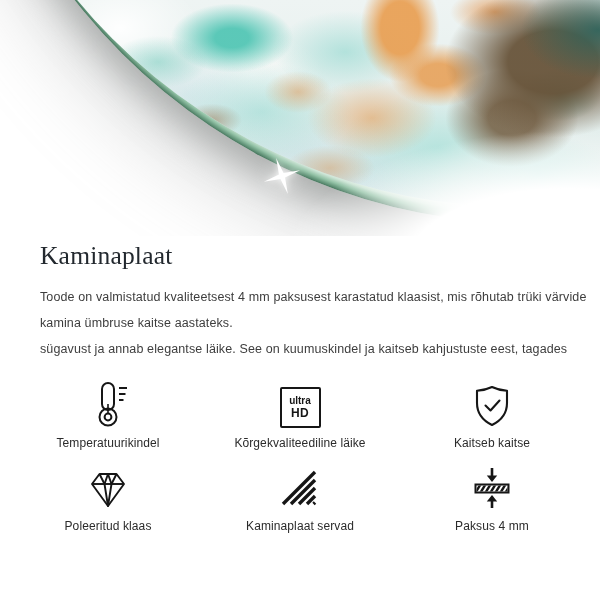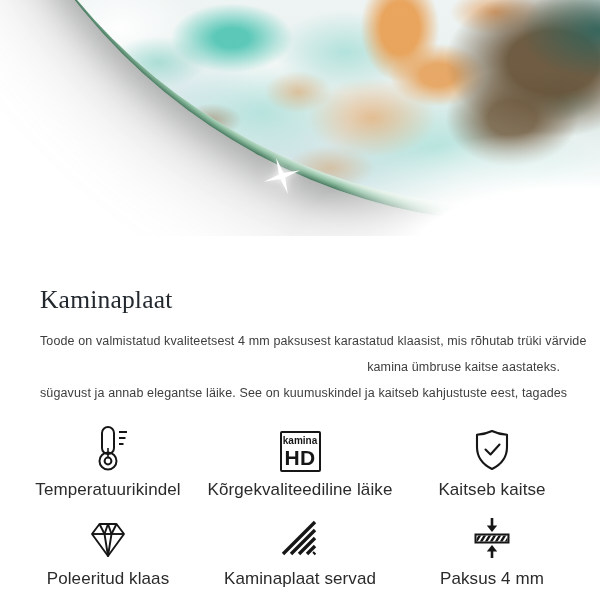--- a/index.html
+++ b/index.html
@@ -43,37 +43,37 @@
          radial-gradient(130px 75px at 185px 95px, rgba(205,228,233,.55) 0%, rgba(205,228,233,0) 78%),
          radial-gradient(100px 65px at 120px 28px, rgba(255,255,255,.95) 0%, rgba(255,255,255,0) 80%),
          radial-gradient(90px 55px at 252px 75px, rgba(252,252,250,.8) 0%, rgba(252,252,250,0) 80%),
          linear-gradient(180deg,#eef4f3 0%,#e3eeec 60%,#d8e9e5 100%);}
   .hero-fade{position:absolute;inset:0;
        background:radial-gradient(ellipse 380px 175px at 568px 262px,#fff 42%,rgba(255,255,255,0) 75%);}
   .sparkle{position:absolute;left:259px;top:153px;width:46px;height:46px;
        filter:drop-shadow(0 0 3px rgba(255,255,255,.95)) drop-shadow(0 0 9px rgba(255,255,255,.75));}
 
   
-  .content{position:absolute;left:0;top:236px;width:600px;margin-top:44px;}
+  .content{position:absolute;left:0;top:236px;width:600px;}
   .title{margin:2px 40px 0;font-family:"Liberation Serif","DejaVu Serif",serif;
          font-weight:400;font-size:25.5px;line-height:1.42;color:#22282e;letter-spacing:.2px;}
-  .desc{margin:11px 40px 0;font-size:12.5px;line-height:2.06;color:#3d3d3d;letter-spacing:.12px;text-align:right;}
+  .desc{margin:11px 40px 0;font-size:12.5px;line-height:2.06;color:#3d3d3d;letter-spacing:.12px;}
   .desc .line{white-space:nowrap;}
 
   
   .features{margin-top:18px;padding:0 12px;display:grid;
             grid-template-columns:repeat(3,1fr);row-gap:13px;}
   .feature{display:flex;flex-direction:column;align-items:center;}
   .icon-box{height:48px;display:flex;align-items:flex-end;justify-content:center;}
-  .feature-label{margin-top:8px;font-size:17px;color:#2b2b2b;letter-spacing:.1px;text-align:center;}
+  .feature-label{margin-top:8px;font-size:12px;color:#2b2b2b;letter-spacing:.1px;text-align:center;}
   .icon-svg{display:block;}
   .uhd{box-sizing:border-box;width:41px;height:41px;border:2.5px solid #161616;border-radius:2px;
        display:flex;flex-direction:column;align-items:center;justify-content:center;color:#161616;}
   .uhd-top{font-size:10px;font-weight:700;line-height:1;}
-  .uhd-bottom{font-size:21px;font-weight:800;line-height:1;margin-top:1px;letter-spacing:.3px;}
+  .uhd-bottom{font-size:12px;font-weight:800;line-height:1;margin-top:1px;letter-spacing:.3px;}
 </style>
 </head>
 <body>
 
 <div class="page">
 
   <div class="hero">
     <div class="plate"></div>
     <div class="art"></div>
     <div class="hero-fade"></div>
@@ -110,21 +110,21 @@
             <line x1="33" y1="14" x2="39.5" y2="14"></line>
             <line x1="33" y1="20" x2="37.5" y2="20"></line>
           </svg>
         </div>
         <span class="feature-label">Temperatuurikindel</span>
       </div>
 
       <div class="feature">
         <div class="icon-box">
           <div class="uhd">
-            <span class="uhd-top">kamina</span>
+            <span class="uhd-top">ultra</span>
             <span class="uhd-bottom">HD</span>
           </div>
         </div>
         <span class="feature-label">Kõrgekvaliteediline läike</span>
       </div>
 
       <div class="feature">
         <div class="icon-box">
           <svg class="icon-svg" width="44" height="44" viewBox="0 0 44 44" fill="none" stroke="#161616" stroke-width="2.1" stroke-linejoin="round">
             <path d="M22 3 C26.5 5.2 31 6.3 37 6.8 V19 C37 29.5 31 36.6 22 41 C13 36.6 7 29.5 7 19 V6.8 C13 6.3 17.5 5.2 22 3 Z"></path>

